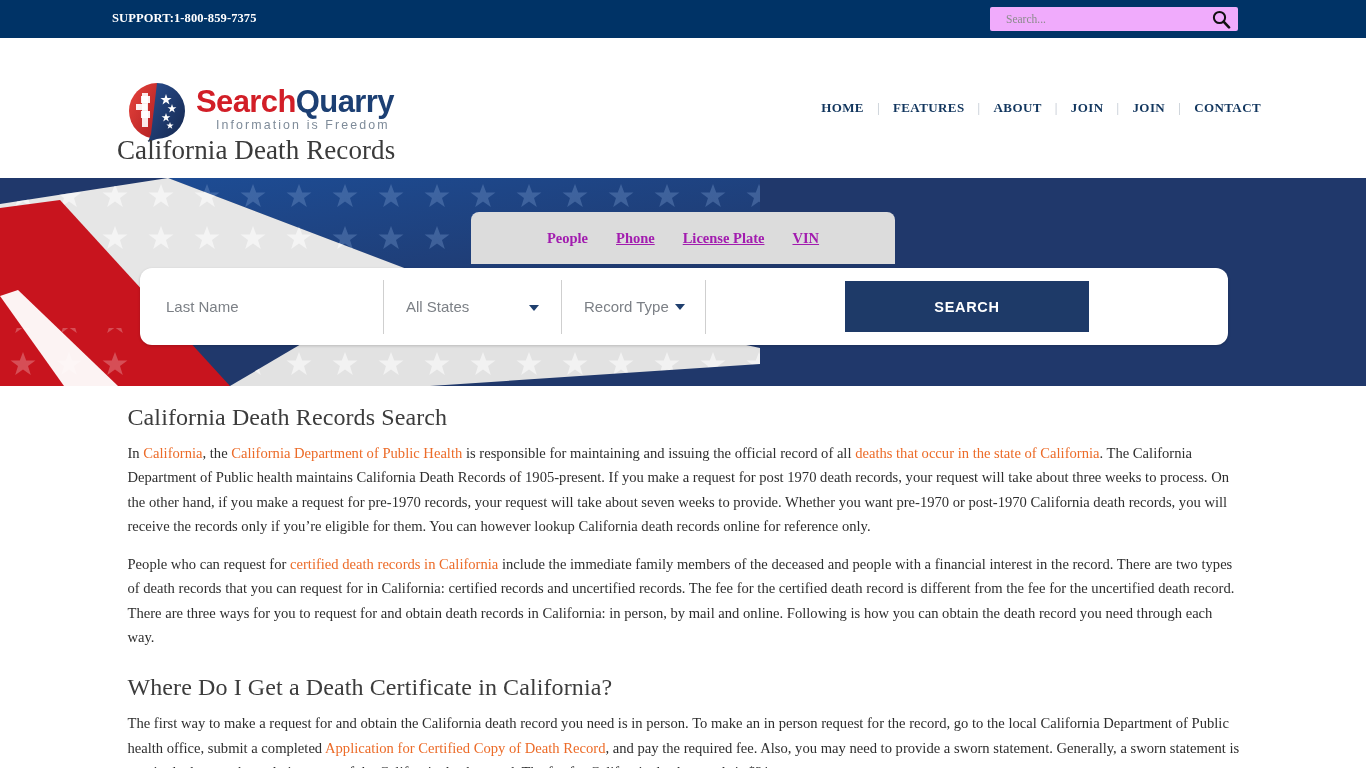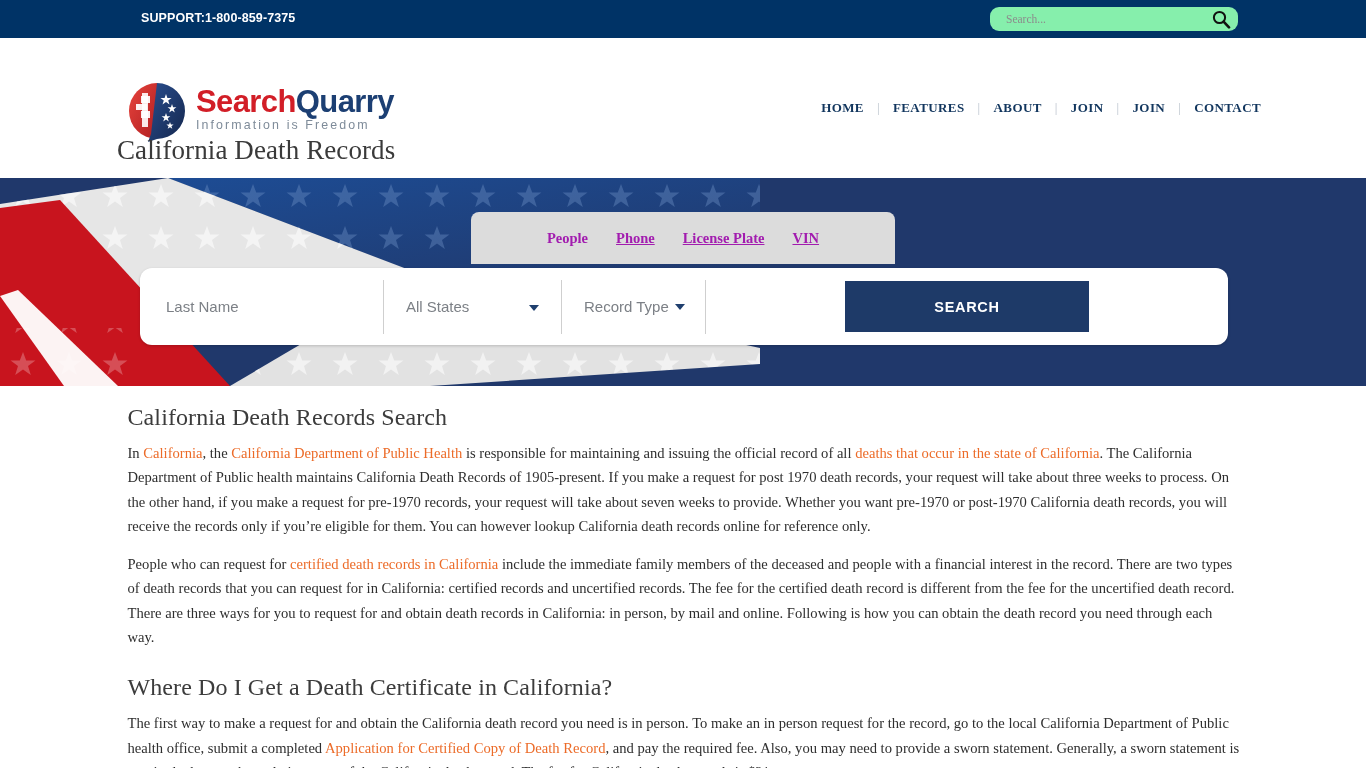--- a/index.html
+++ b/index.html
@@ -15,36 +15,36 @@
   
   .topbar {
     height: 38px;
     background: #003366;
     position: relative;
     display: flex;
     align-items: center;
   }
   .support-text {
     position: absolute;
-    left: 141px;
+    left: 112px;
     top: 11px;
     color: #ffffff;
     font-size: 12.5px;
     font-weight: bold;
     letter-spacing: .1px;
-    font-family: Liberation Sans, sans-serif;
+    font-family: Liberation Serif, serif;
   }
   .topsearch {
     position: absolute;
     left: 990px;
     top: 7px;
     width: 248px;
     height: 24px;
-    background: #86efac;
-    border-radius: 9px;
+    background: #f0abfc;
+    border-radius: 2px;
     display: flex;
     align-items: center;
     padding: 0 6px 0 14px;
   }
   .topsearch input {
     border: 0;
     outline: 0;
     flex: 1;
     font-size: 11.5px;
     color: #6a6a6a;
@@ -86,20 +86,21 @@
     font-family: "Liberation Sans", "DejaVu Sans", sans-serif;
   }
   .logo-title .lt-red { color: #d21e27; }
   .logo-title .lt-blue { color: #1c3f73; }
   .logo-tagline {
     font-size: 12.4px;
     color: #7e8b99;
     letter-spacing: 2.1px;
     margin-top: 2px;
     font-family: "Liberation Sans", "DejaVu Sans", sans-serif;
+    margin-left: 20px;
   }
 
   .mainnav {
     position: absolute;
     right: 92px;
     top: 62px;
     display: flex;
     align-items: center;
     font-size: 13px;
     font-weight: bold;

